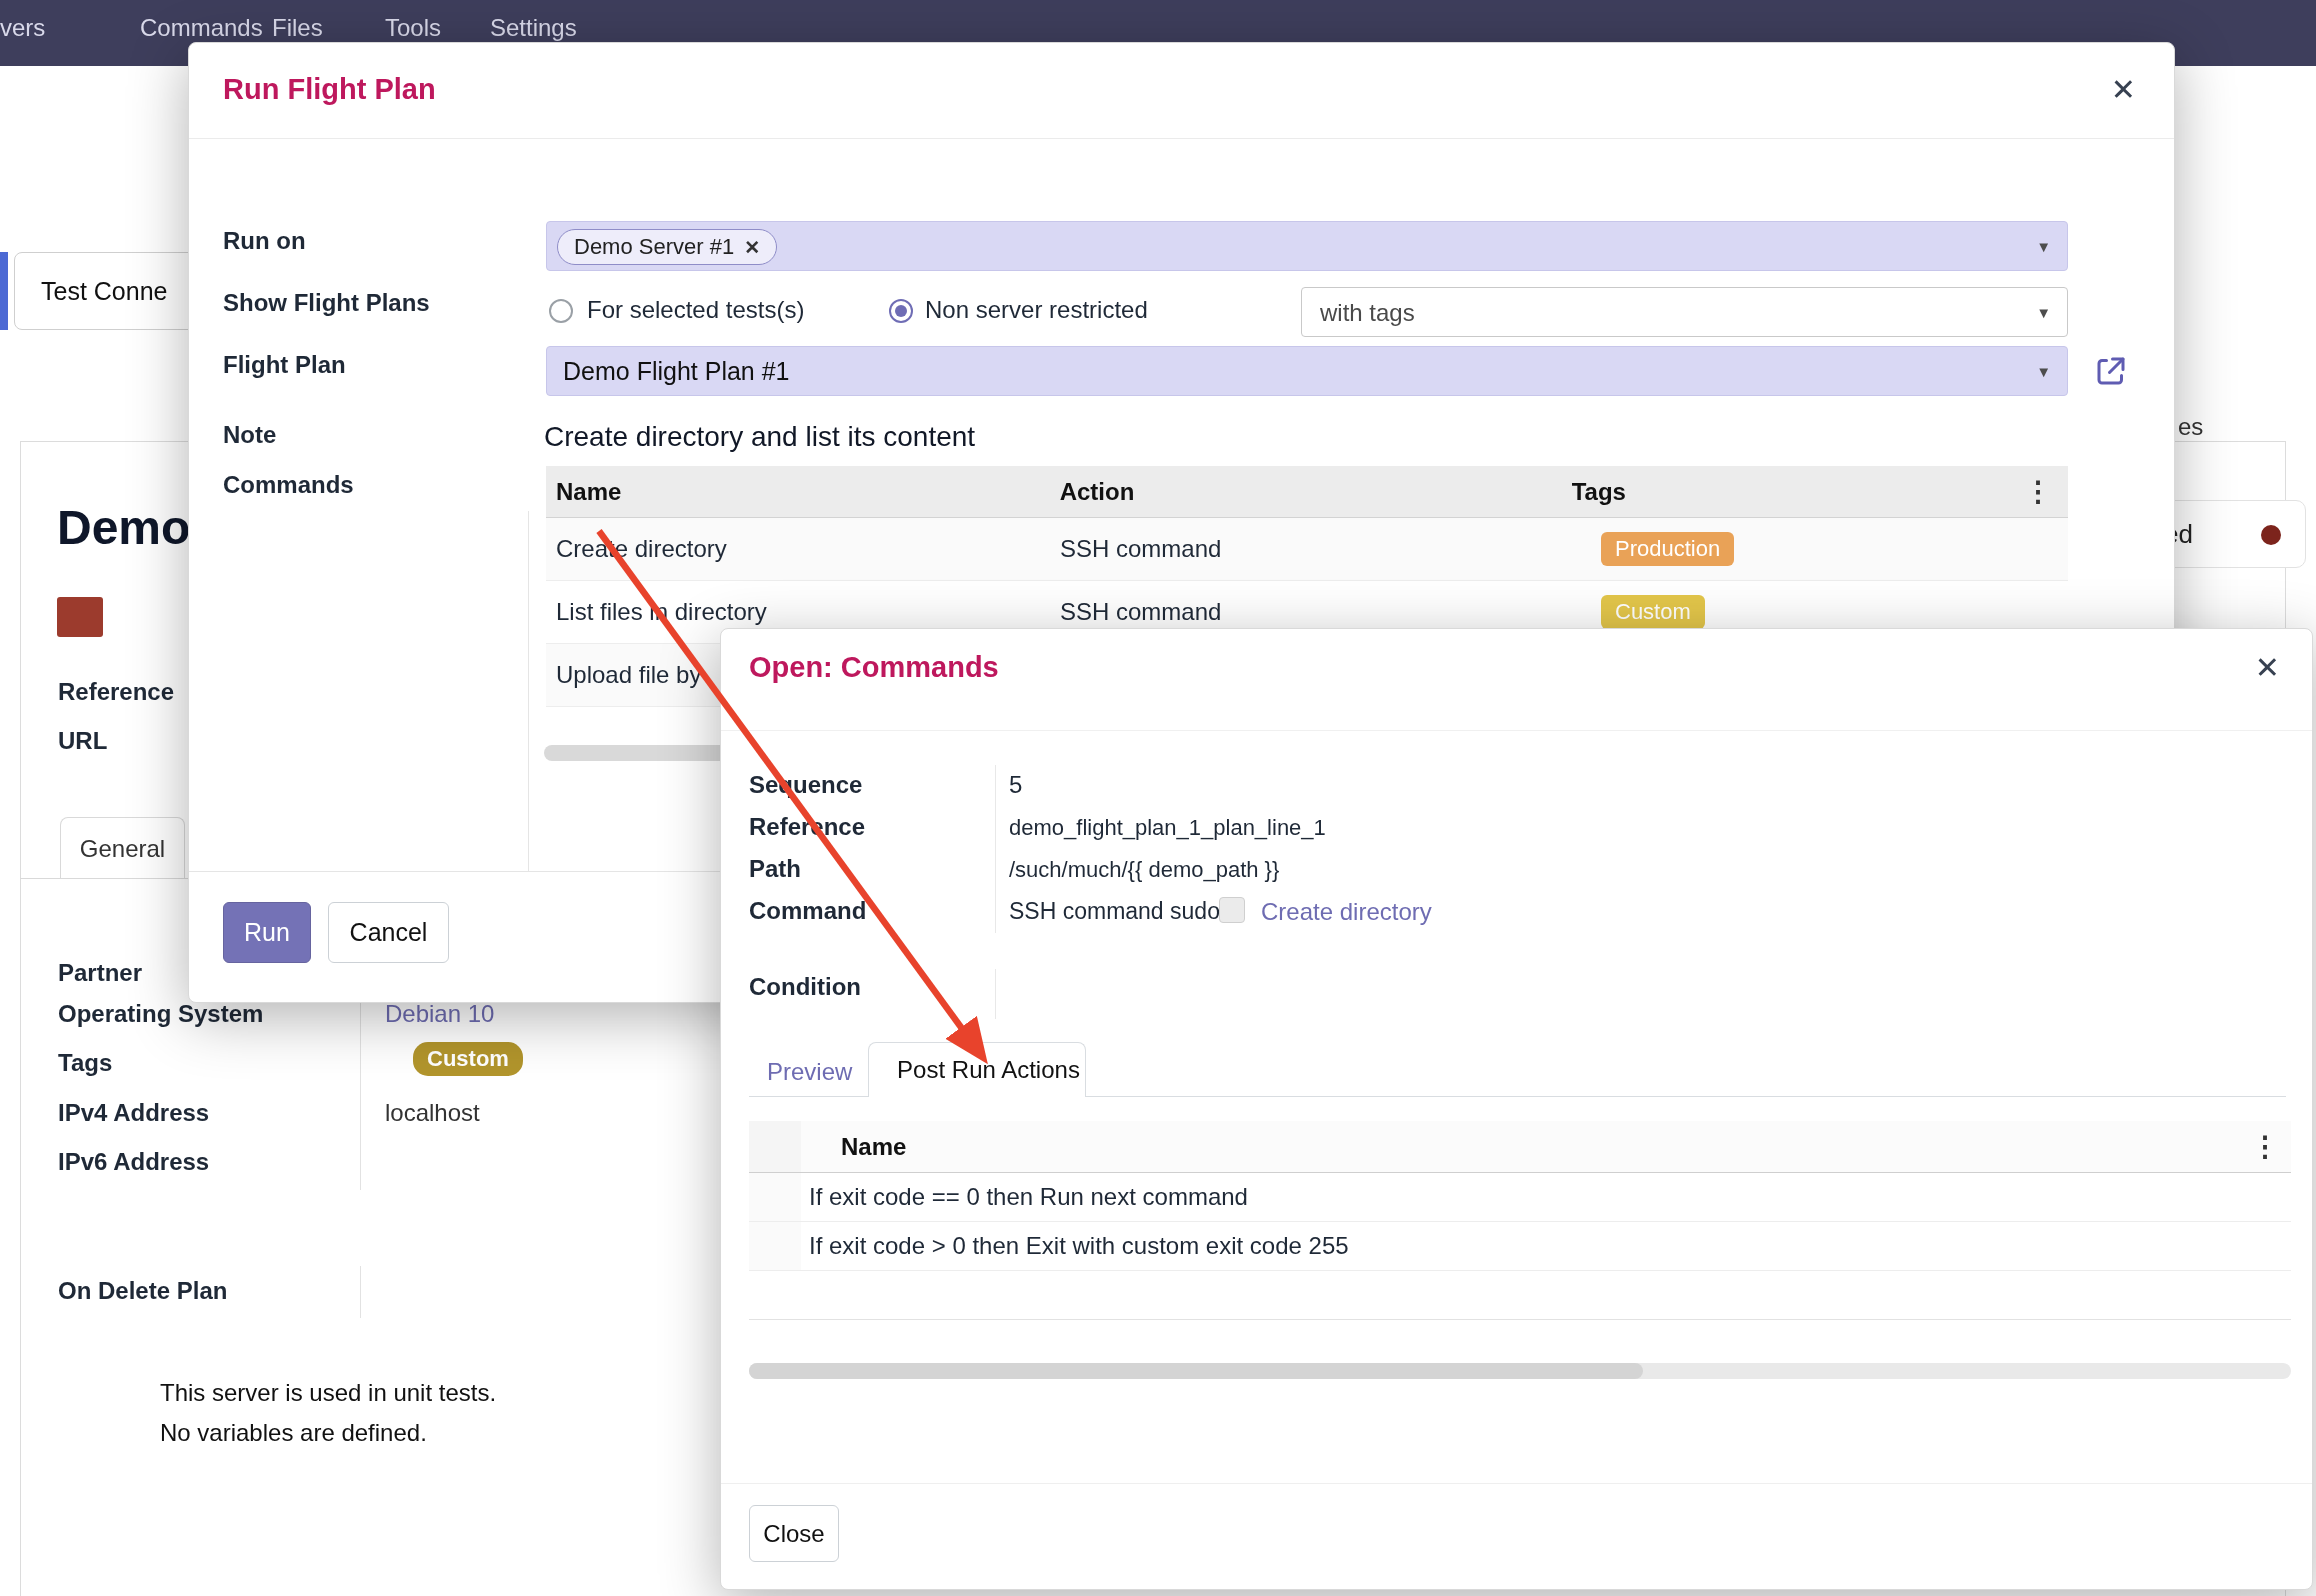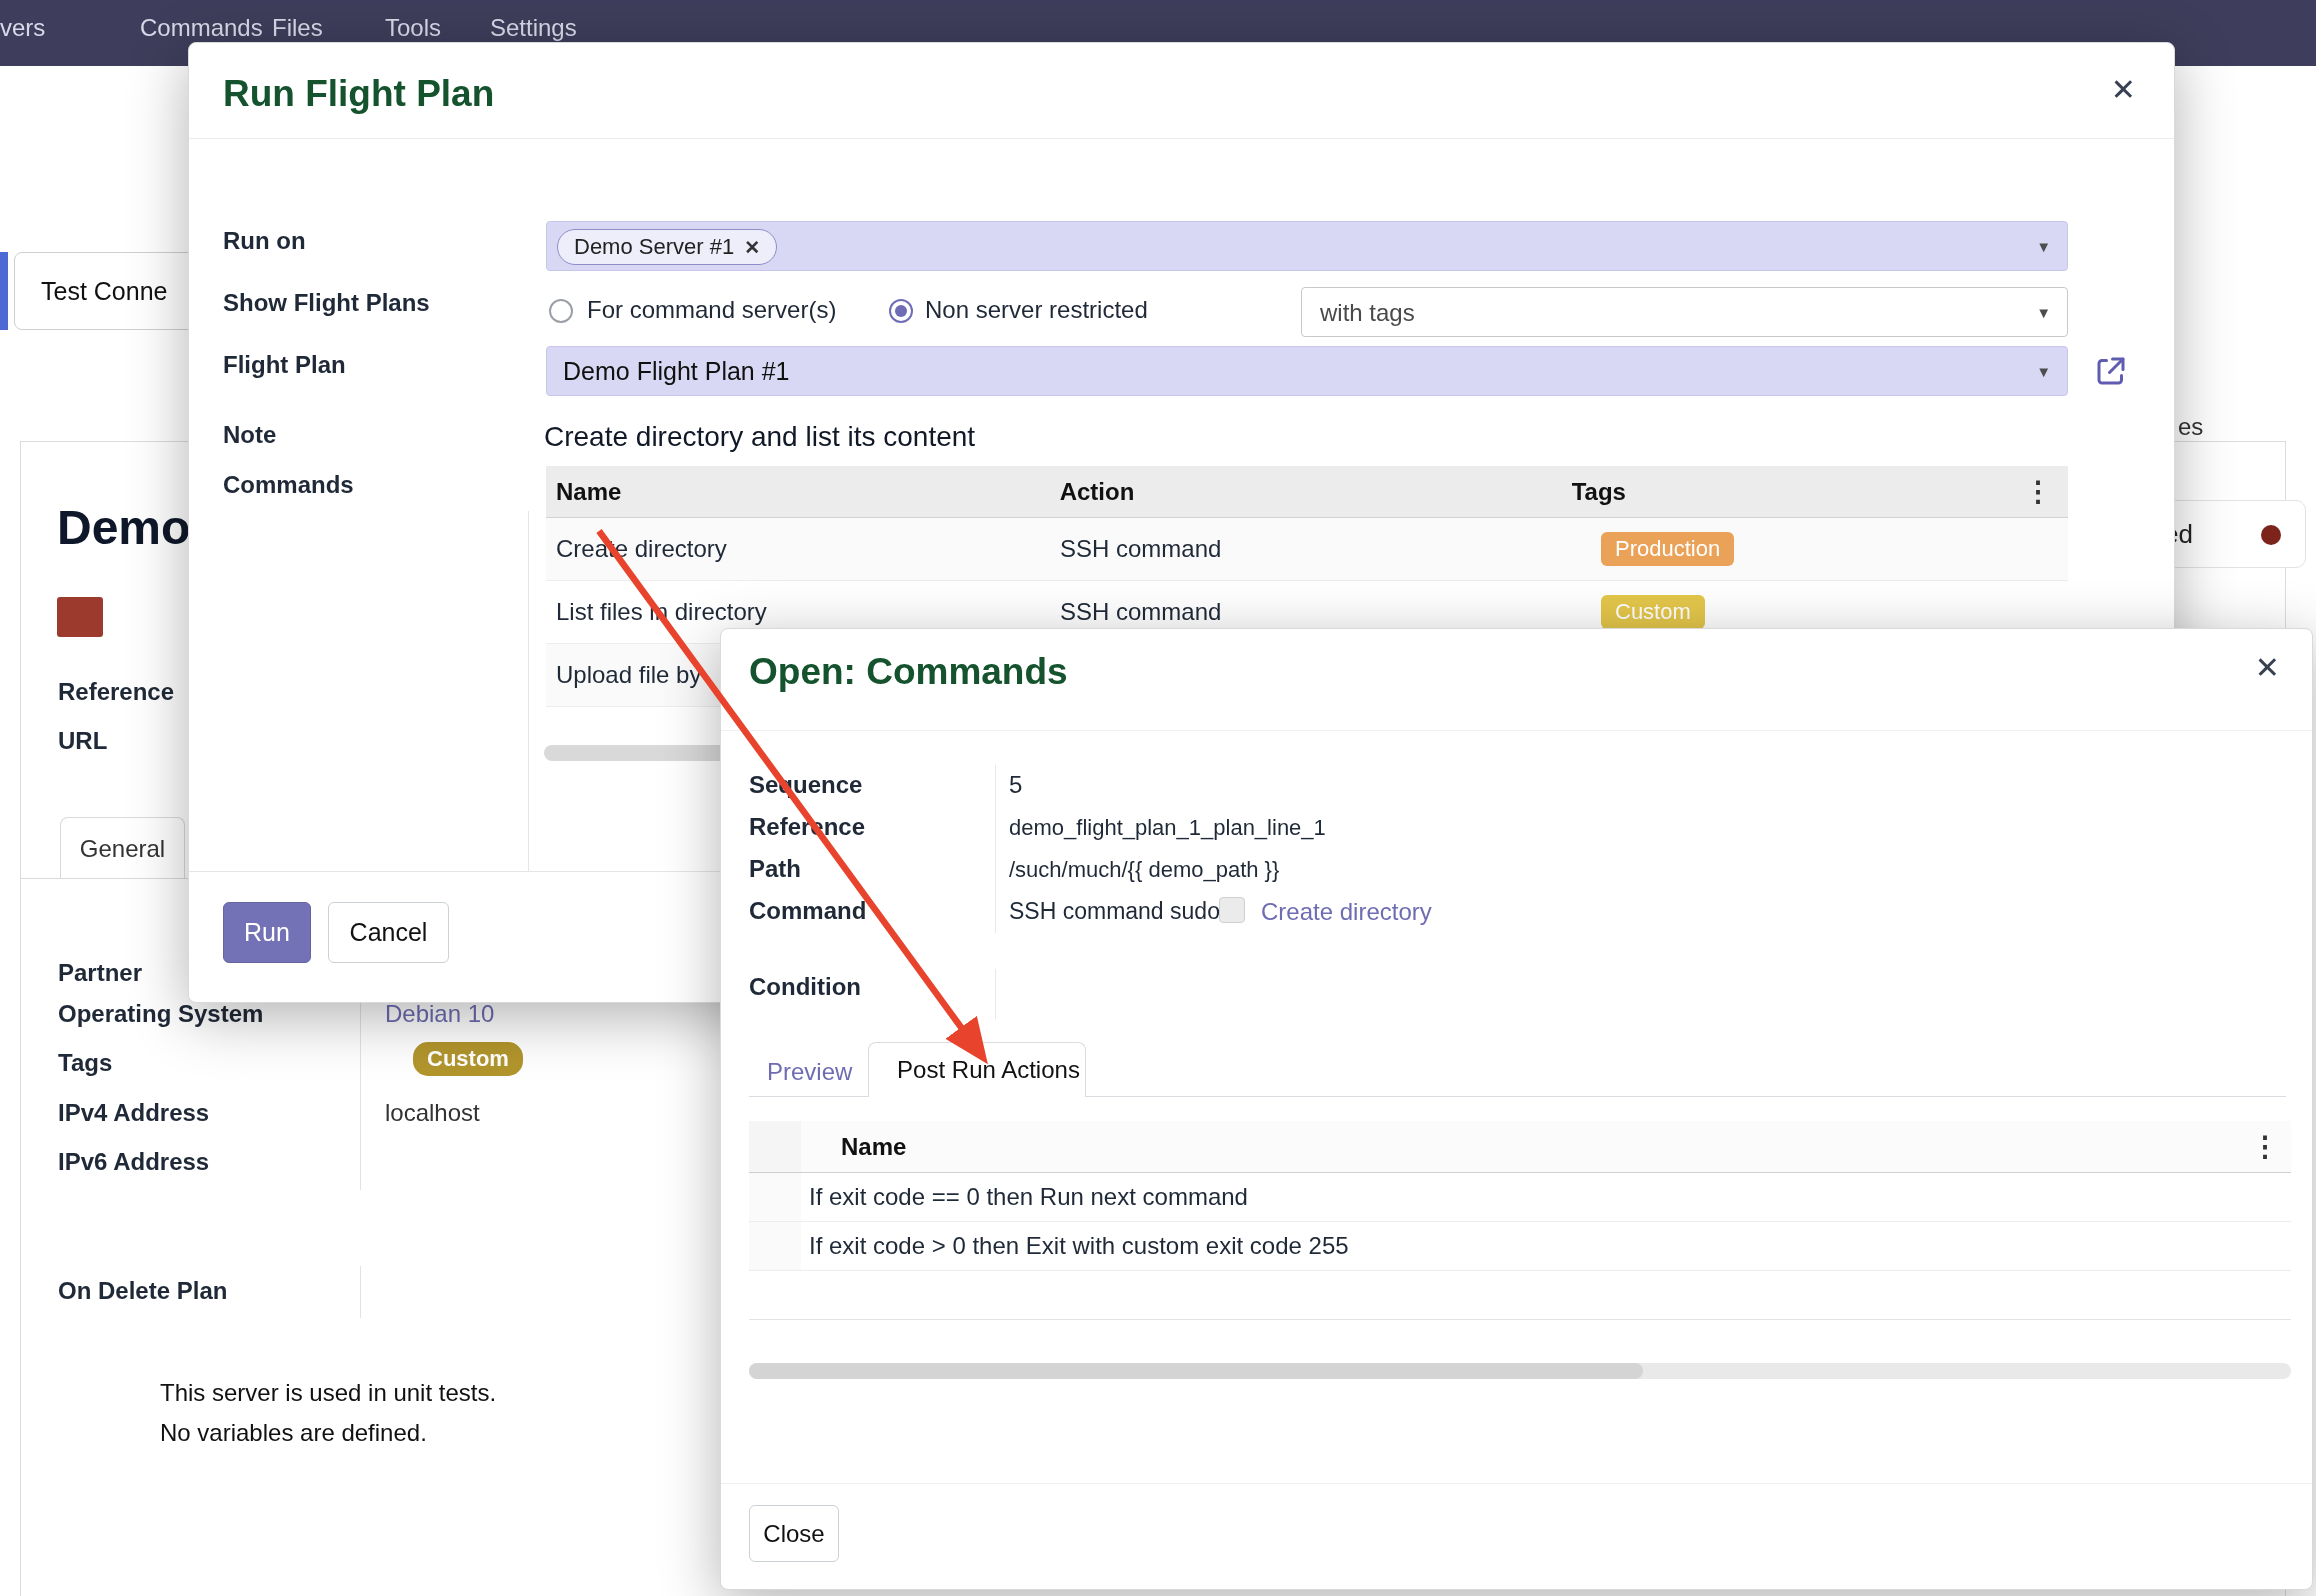--- a/index.html
+++ b/index.html
@@ -30,21 +30,21 @@
   .btn-primary { background:#7472b6; border-color:#66649f; color:#fff; }
 
   .badge { display:inline-block; color:#fff; font-size:22px; border-radius:6px; padding:6px 14px; line-height:1; white-space:nowrap;margin-left:28px; }
   .badge-production { background:#e9a257; }
   .badge-custom { background:#e3c64a; }
   .badge-olive { background:#b2952c; border-radius:15px; font-weight:700; }
 
   
   .modal { position:absolute; background:#fff; border:1px solid #d9d9d9; border-radius:8px;
            box-shadow:0 14px 60px rgba(0,0,0,.30); }
-  .modal-title { position:absolute; font-size:37px; font-weight:700; color:#14532d; white-space:nowrap; }
+  .modal-title { position:absolute; font-size:29px; font-weight:700; color:#be185d; white-space:nowrap; }
   .close-x { position:absolute; font-size:30px; color:#374151; cursor:pointer; line-height:1; }
 
   .select { position:absolute; border-radius:4px; border:1px solid #c9c9c9; background:#fff; }
   .select.lavender { background:#d9d8f4; border-color:#c7c6ea; }
   .caret { position:absolute; right:16px; top:50%; transform:translateY(-50%); font-size:15px; color:#4d4d4d; }
   .pill { position:absolute; left:10px; top:7px; height:36px; display:inline-flex; align-items:center; gap:10px;
           padding:0 16px; border:1px solid #8f8dc8; border-radius:18px; background:rgba(255,255,255,.55);
           font-size:22px; color:#222; }
   .pill-x { font-weight:700; font-size:19px; color:#333; cursor:pointer; }
 
@@ -141,21 +141,21 @@
 
     <div class="select lavender" style="left:357px;top:178px;width:1522px;height:50px;">
       <span class="pill">
         <span>Demo Server #1</span>
         <span class="pill-x">✕</span>
       </span>
       <span class="caret">▼</span>
     </div>
 
     <span class="radio" style="left:360px;top:256px;"></span>
-    <span class="radio-lbl" style="left:398px;top:253px;">For command server(s)</span>
+    <span class="radio-lbl" style="left:398px;top:253px;">For selected tests(s)</span>
     <span class="radio sel" style="left:700px;top:256px;"></span>
     <span class="radio-lbl" style="left:736px;top:253px;">Non server restricted</span>
 
     <div class="select" style="left:1112px;top:244px;width:767px;height:50px;">
       <span style="position:absolute;left:18px;top:11px;font-size:24px;color:#4a4a4a;">with tags</span>
       <span class="caret">▼</span>
     </div>
 
     <div class="select lavender" style="left:357px;top:303px;width:1522px;height:50px;">
       <span style="position:absolute;left:16px;top:10px;font-size:25px;color:#111;">Demo Flight Plan #1</span>

